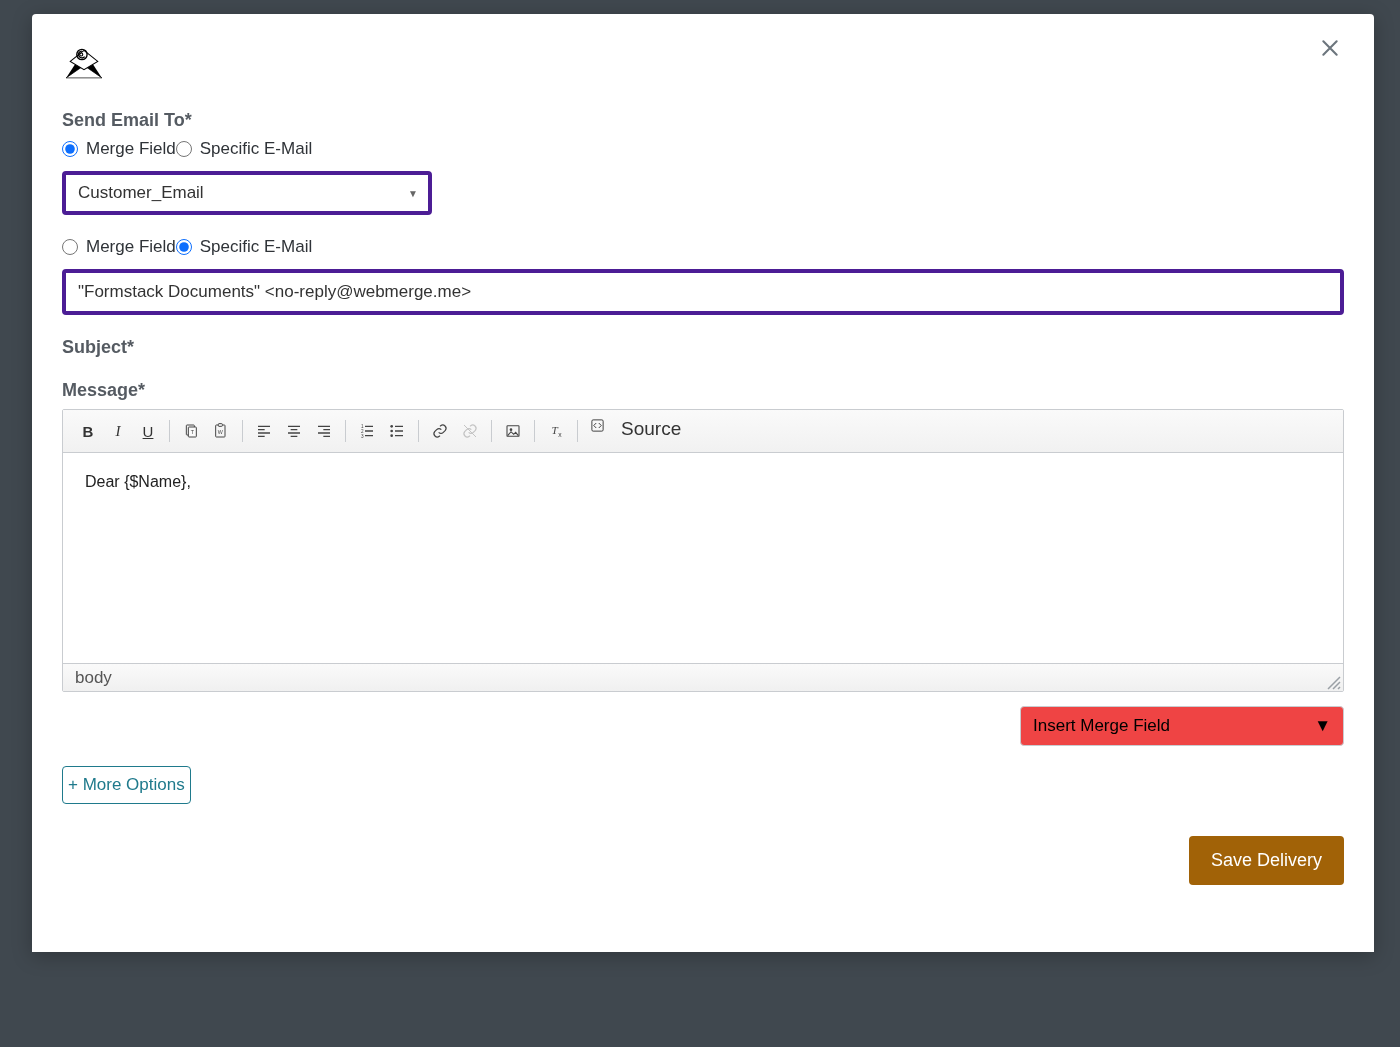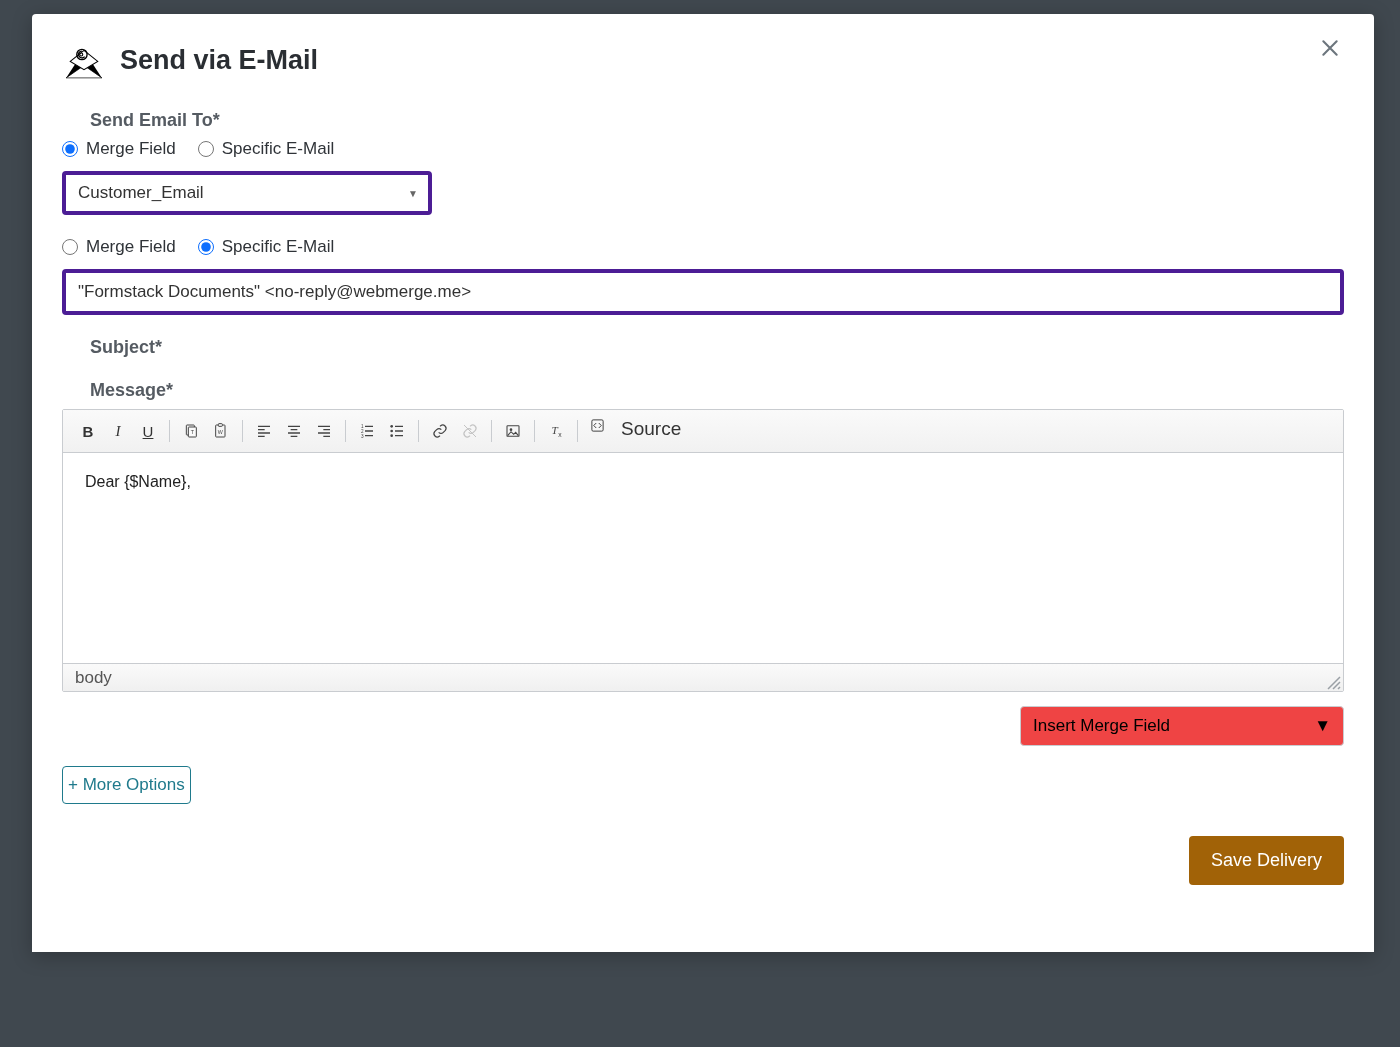--- a/index.html
+++ b/index.html
@@ -43,24 +43,23 @@
     gap: 14px;
     margin-bottom: 28px;
   }
   .dlg-header svg { width: 44px; height: 44px; }
   .dlg-title { font-size: 27px; font-weight: 700; color: #2a2e33; }
   .section-label {
     font-size: 18px;
     font-weight: 600;
     color: #555b62;
     margin-bottom: 8px;
-    margin-left: 28px;
   }
   .form-section { margin-bottom: 22px; }
-  .radio-row { display: flex; gap: 22px; align-items:center; margin-bottom: 12px; }
+  .radio-row { display: flex; align-items:center; margin-bottom: 12px; }
   .radio-row label {
     display: inline-flex;
     align-items: center;
     gap: 8px;
     font-size: 17px;
     color: #2f3338;
     cursor: pointer;
   }
   input[type="radio"] {
     width: 16px; height: 16px;
@@ -206,21 +205,20 @@
 
   <div class="dlg-header">
     <svg viewBox="0 0 64 64">
       <path d="M6 58 L32 18 L58 58 Z" fill="#000"></path>
       <path d="M6 58 L32 40 L58 58 Z" fill="#fff" stroke="#000" stroke-width="1"></path>
       <path d="M12 34 L32 18 L52 34 L32 46 Z" fill="#fff" stroke="#000" stroke-width="1.5"></path>
       <circle cx="29" cy="24" r="7.5" fill="none" stroke="#000" stroke-width="2"></circle>
       <path d="M29 19 a5 5 0 1 0 4 8" fill="none" stroke="#000" stroke-width="2"></path>
       <circle cx="28" cy="24" r="2.2" fill="none" stroke="#000" stroke-width="1.6"></circle>
     </svg>
-    <div class="dlg-title">Send via E-Mail</div>
   </div>
 
   
   <div class="form-section">
     <div class="section-label">Send Email To*</div>
     <div class="radio-row">
       <label>
         <input type="radio" name="sendTo" checked="" style="">
         <span>Merge Field</span>
       </label>

